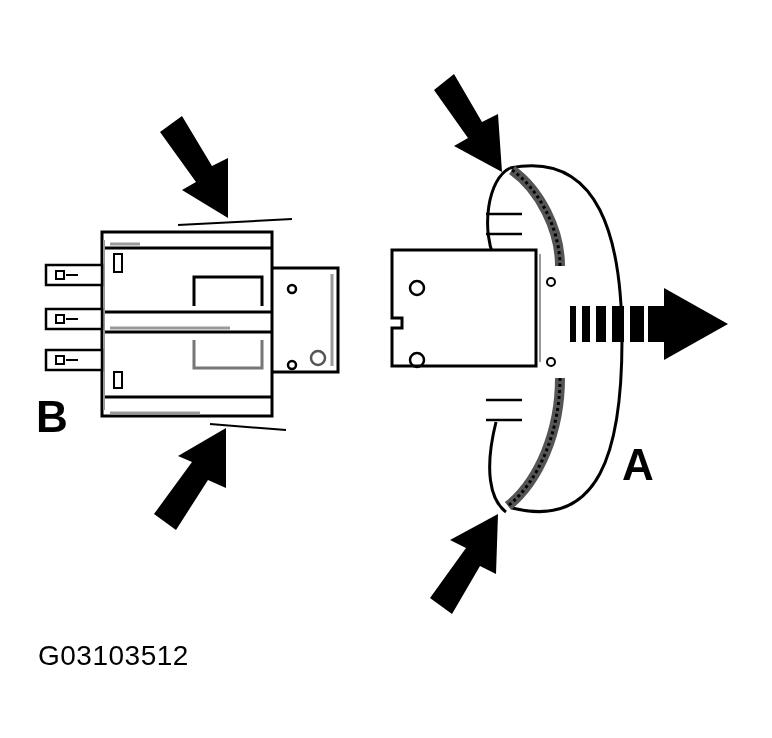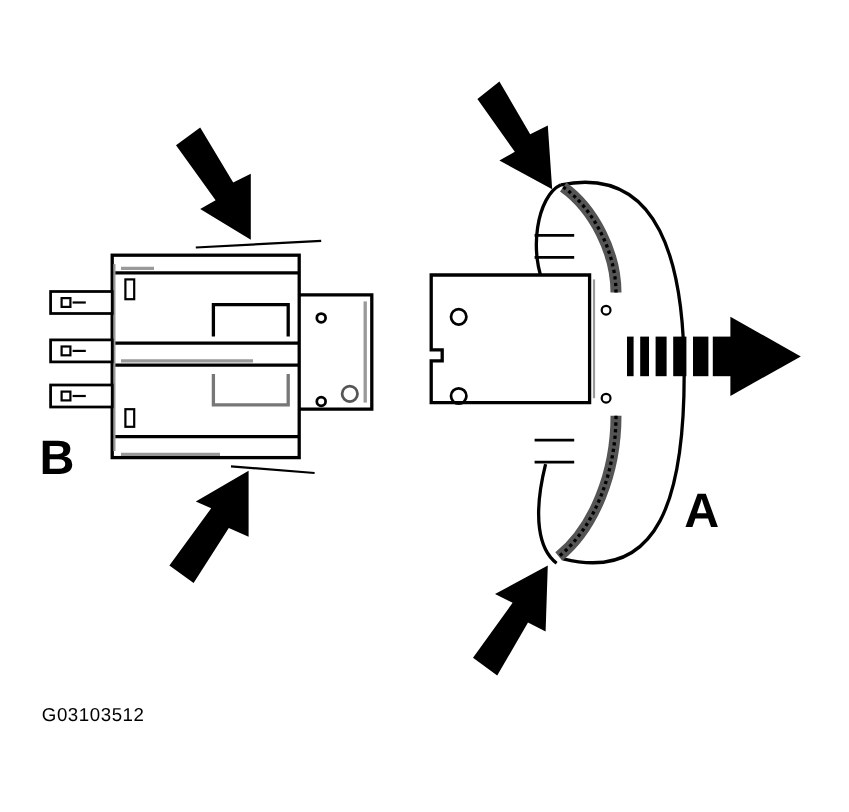--- a/index.html
+++ b/index.html
@@ -1,21 +1,21 @@
 <!DOCTYPE html>
 <html><head>
 <meta charset="utf-8">
 <style>
   html, body { margin:0; padding:0; background:#ffffff; }
   body { width:772px; height:738px; position:relative; overflow:hidden; }
   #diagram { position:absolute; left:0; top:0; }
   .label { position:absolute; font-family:"Liberation Sans", sans-serif; font-weight:bold; color:#000; }
   #label-b { left:36px; top:392px; font-size:44px; }
   #label-a { left:622px; top:440px; font-size:44px; }
-  #fig-id { left:38px; top:640px; font-size:17px; font-weight:normal; letter-spacing:0.5px; }
+  #fig-id { left:38px; top:640px; font-size:28px; font-weight:normal; letter-spacing:0.5px; }
 </style>
 </head>
 <body>
 
 <svg id="diagram" width="772" height="738" viewBox="0 0 772 738" xmlns="http://www.w3.org/2000/svg">
 
   <g stroke="#000" fill="none" stroke-width="3">
 
     <line x1="178" y1="225" x2="292" y2="219" stroke-width="2"></line>
 

